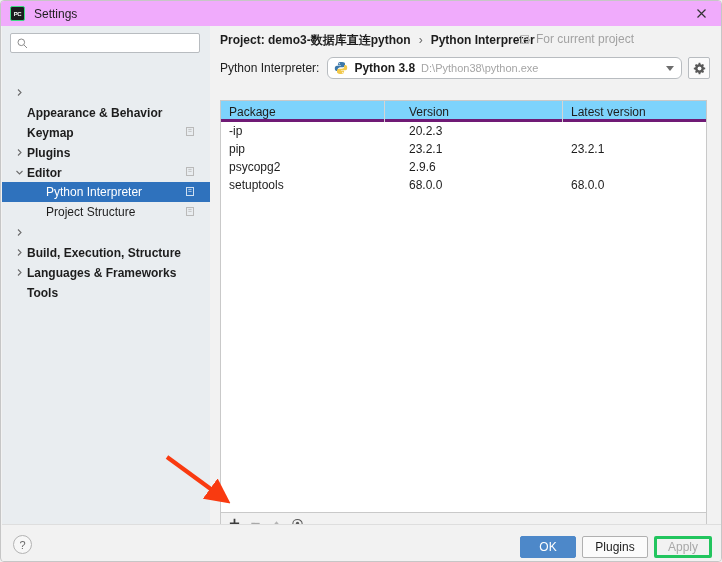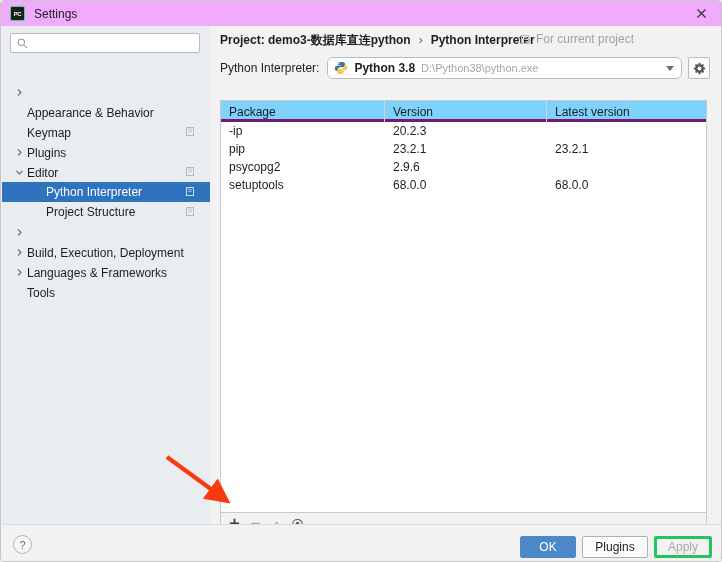--- a/index.html
+++ b/index.html
@@ -90,21 +90,21 @@
   .twisty {
     width: 16px; height: 16px; margin-left: 9px;
     display: flex; align-items: center; justify-content: center;
     flex: 0 0 16px;
   }
   .twisty.empty { visibility: hidden; }
   .tree-label {
     color: #1d1d1d;
     white-space: nowrap;
   }
-  .tree-label.bold { font-weight: normal; margin-top: 41px; }
+  .tree-label.bold { font-weight: bold; margin-top: 41px; }
   .tree-row.indent .twisty { margin-left: 28px; }
   .mod-icon {
     position: absolute; right: 14px; top: 4px;
     width: 11px; height: 11px;
     display: block;
   }
 
   
   #content {
     position: absolute; left: 209px; top: 25px;
@@ -173,21 +173,21 @@
   .hcell {
     font-size: 12px; color: #1d1d1d;
     display: flex; align-items: center;
     padding-left: 8px;
     border-right: 1px solid #d4d4d4;
     height: 21px;
     cursor: default;
   }
   .hcell:last-child { border-right: 0; }
   .col-pkg { width: 164px; }
-  .col-ver { width: 162px; }
+  .col-ver { width: 162px; margin-left: 16px; }
   .col-lat { flex: 1; }
   .prow { display: flex; height: 18px; align-items: center; cursor: default; }
   .pcell { font-size: 12px; color: #1d1d1d; padding-left: 8px; display: flex; align-items: center; height: 18px; }
 
   #pkg-toolbar {
     position: absolute; left: 10px; top: 487px;
     width: 487px; height: 21px;
     background: #f2f2f2;
     border-left: 1px solid #c9c9c9;
     border-right: 1px solid #c9c9c9;
@@ -327,21 +327,21 @@
               <rect x="1.5" y="1.5" width="7" height="8" stroke="#b9b9b9" stroke-width="1" fill="none"></rect>
               <path d="M3.3 3.4 L6.6 3.4 M3.3 5.4 L6.6 5.4" stroke="#b9b9b9" stroke-width="0.8"></path>
             </svg></span>
         </div>
         <div class="tree-row">
           <span class="twisty">
             <svg width="9" height="9" viewBox="0 0 9 9">
               <path d="M3 1.5 L6 4.5 L3 7.5" stroke="#6d6d6d" stroke-width="1.1" fill="none"></path>
             </svg>
           </span>
-          <span class="tree-label bold">Build, Execution, Deployment</span>
+          <span class="tree-label bold">Build, Execution, Structure</span>
         </div>
         <div class="tree-row">
           <span class="twisty">
             <svg width="9" height="9" viewBox="0 0 9 9">
               <path d="M3 1.5 L6 4.5 L3 7.5" stroke="#6d6d6d" stroke-width="1.1" fill="none"></path>
             </svg>
           </span>
           <span class="tree-label bold">Languages &amp; Frameworks</span>
         </div>
         <div class="tree-row">

